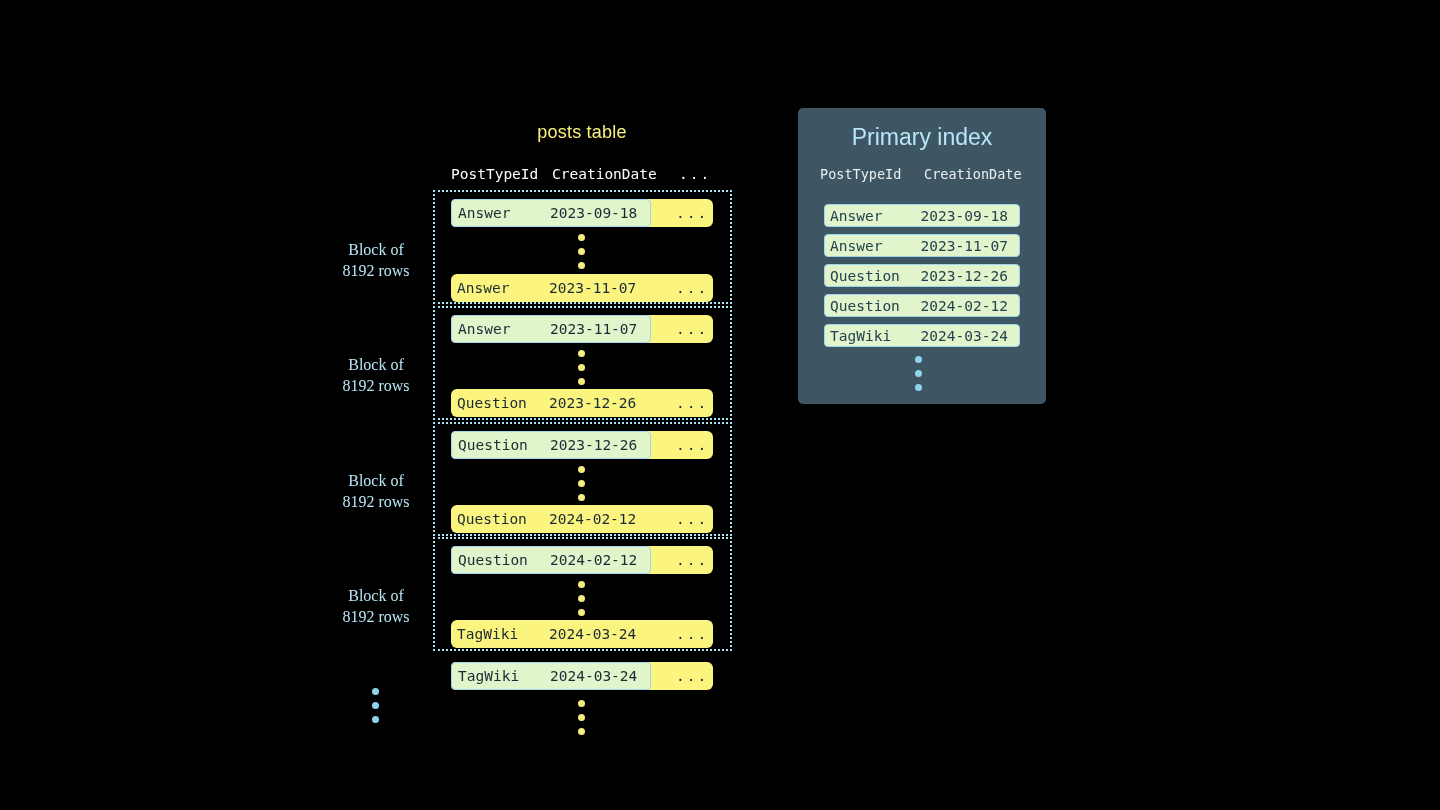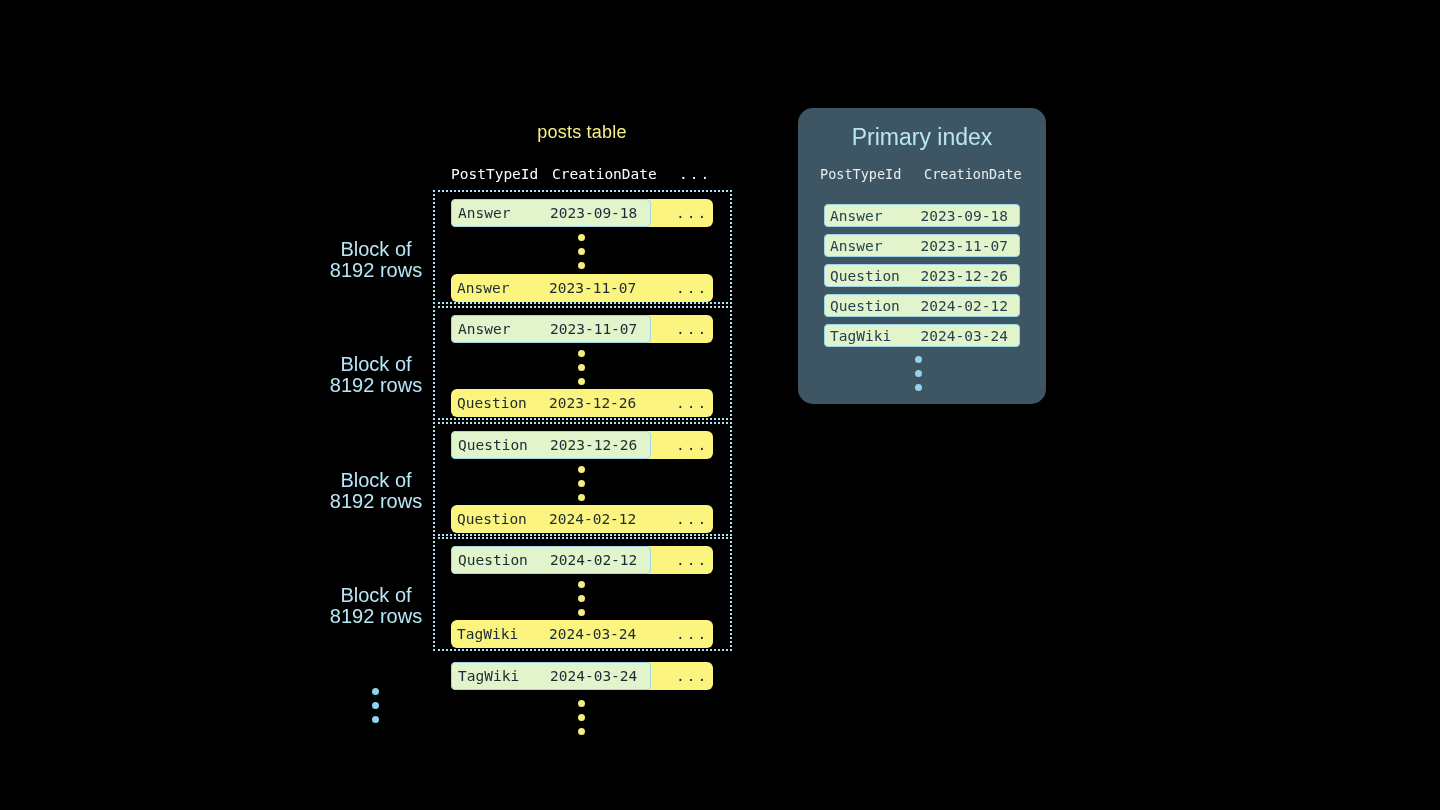--- a/index.html
+++ b/index.html
@@ -55,24 +55,24 @@
     left: 433px;
     width: 299px;
     border: 2px dotted #a9e3f5;
     box-sizing: border-box;
   }
 
   .block-label {
     position: absolute;
     width: 130px;
     text-align: center;
-    font-size: 20px;
+    font-size: 16px;
     line-height: 21px;
     color: #b8e7f7;
-    font-family: Liberation Sans, sans-serif;
+    font-family: Liberation Serif, serif;
   }
 
   .row {
     position: absolute;
     left: 451px;
     width: 262px;
     height: 28px;
     background: #fbf47f;
     border-radius: 6px;
     box-sizing: border-box;
@@ -125,21 +125,21 @@
   .vdots.blue i { background: #8fd4ec; }
 
   
   #primary-index-panel {
     position: absolute;
     left: 798px;
     top: 108px;
     width: 248px;
     height: 296px;
     background: #3e5663;
-    border-radius: 15px;
+    border-radius: 5px;
   }
   #index-title {
     position: absolute;
     left: 0;
     top: 16px;
     width: 248px;
     text-align: center;
     font-size: 23px;
     color: #b7e6f8;
     font-family: "Liberation Sans", sans-serif;

